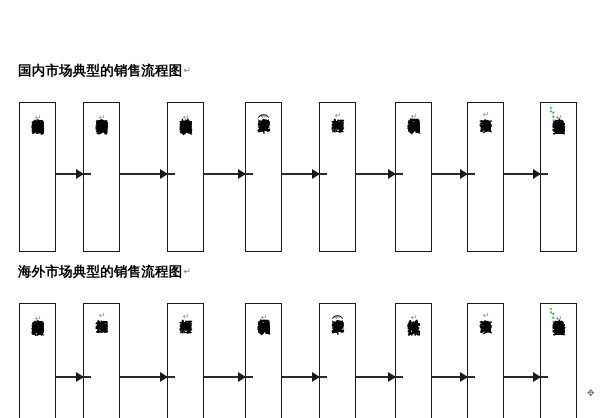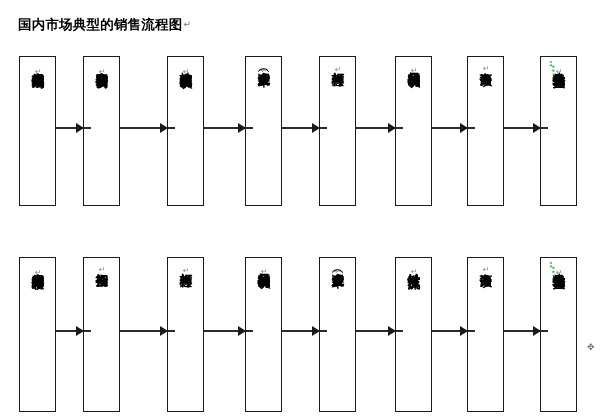--- a/index.html
+++ b/index.html
@@ -13,20 +13,21 @@
     position: relative;
     overflow: hidden;
     font-family: "DejaVu Sans", "Liberation Sans", sans-serif;
     color: #000000;
   }
 
   .page {
     position: relative;
     width: 600px;
     height: 364px;
+    margin-top: 46px;
   }
 
   .section-title {
     position: absolute;
     left: 18px;
     font-size: 13.5px;
     font-weight: bold;
     letter-spacing: 0.2px;
     color: #000;
     white-space: nowrap;
@@ -170,20 +171,23 @@
     <div class="connector" style="left:282px; width:45px"></div>
     <div class="arrowhead" style="left:312px"></div>
     <div class="connector" style="left:356px; width:47px"></div>
     <div class="arrowhead" style="left:388px"></div>
     <div class="connector" style="left:432px; width:43px"></div>
     <div class="arrowhead" style="left:460px"></div>
     <div class="connector" style="left:504px; width:44px"></div>
     <div class="arrowhead" style="left:533px"></div>
   </div>
 
+  <div class="section-title" id="title-overseas">
+    <span>海外市场典型的销售流程图</span><span class="pilcrow">↵</span>
+  </div>
 
   <div class="flow-row" id="flow-overseas">
 
     <div class="flow-box" style="left:19px">
         <span class="box-text">客户规划与邮件联络<span class="box-pilcrow">↵</span></span>
       </div>
     <div class="flow-box" style="left:83px">
         <span class="box-text">初期报价<span class="box-pilcrow">↵</span></span>
       </div>
     <div class="flow-box" style="left:167px">

